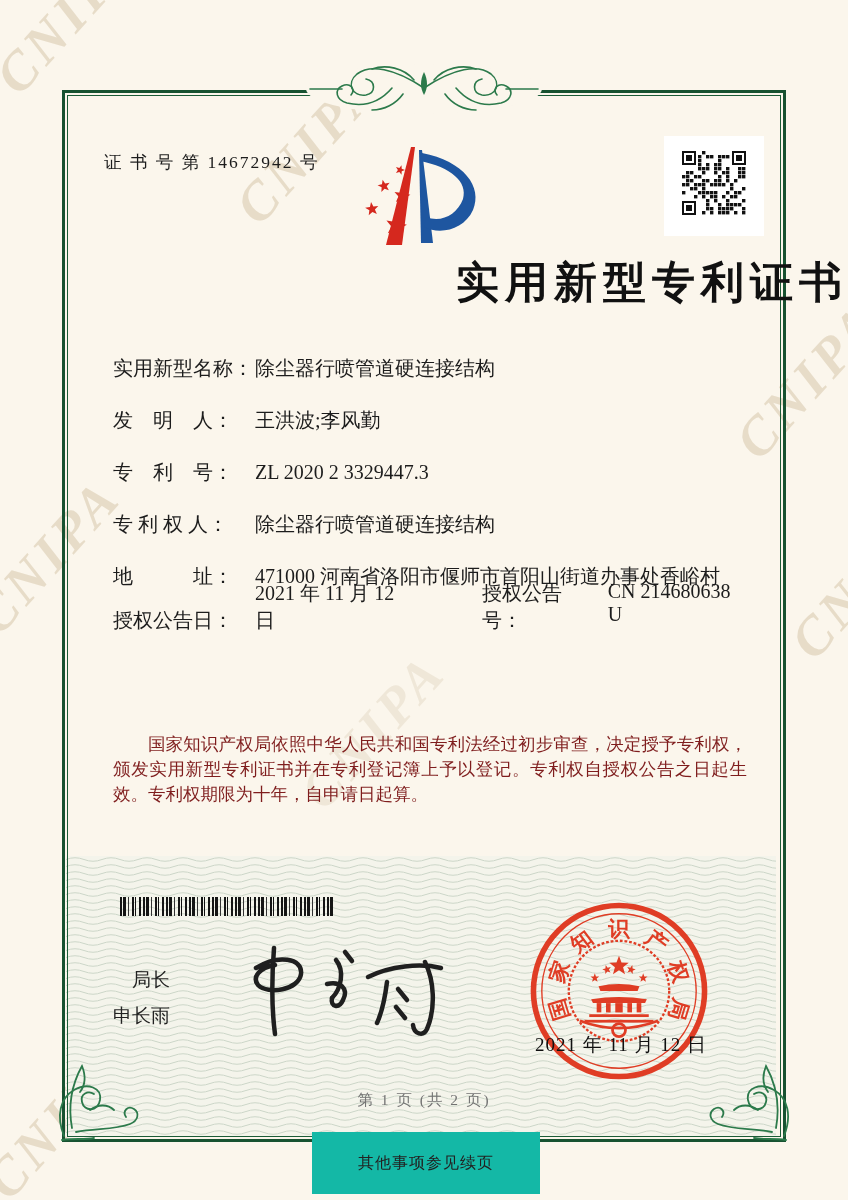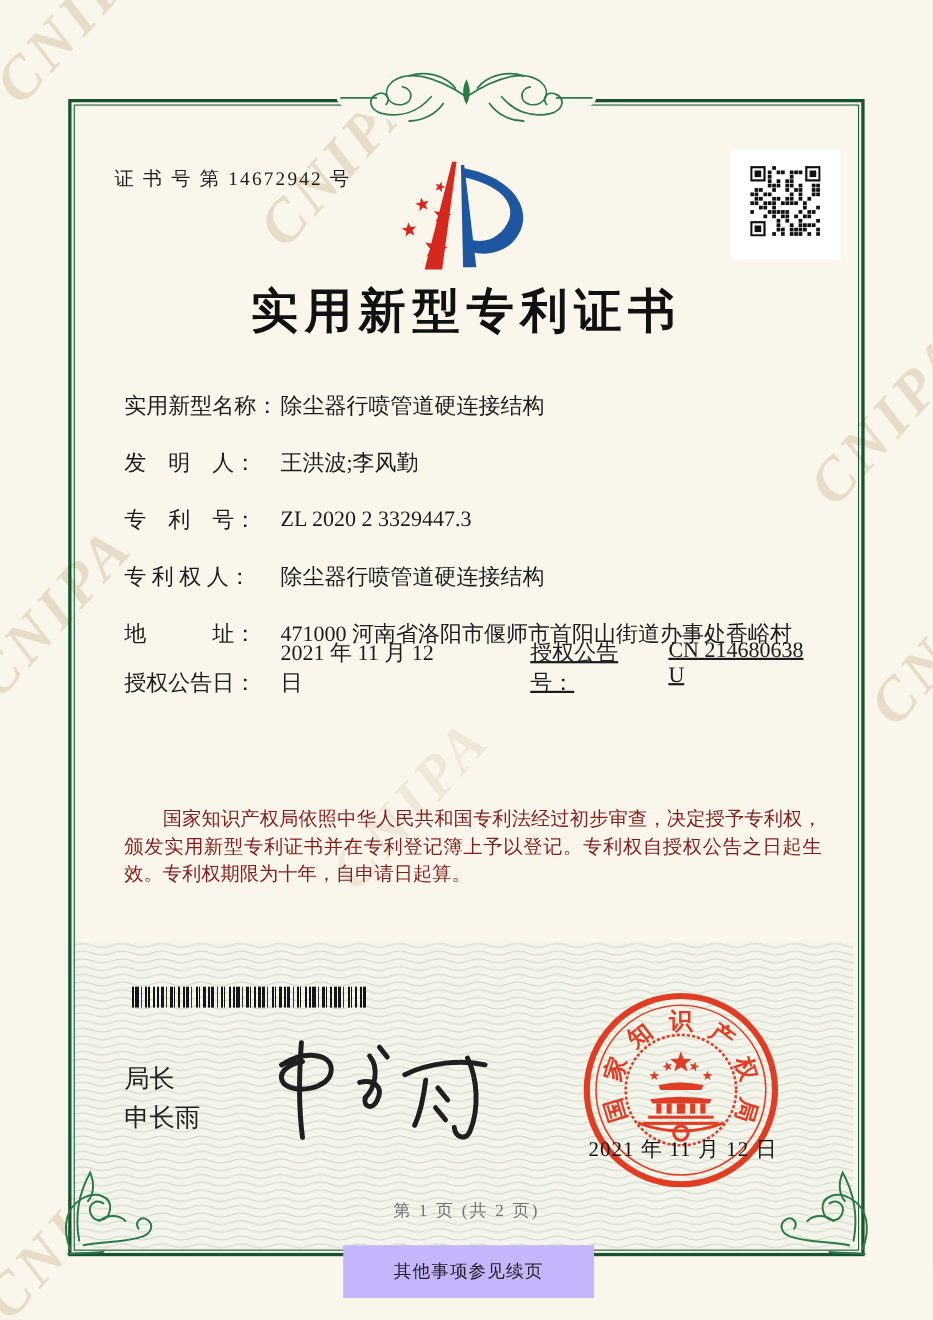--- a/index.html
+++ b/index.html
@@ -19,51 +19,51 @@
   
   .ornament-top{position:absolute;left:272px;top:58px;width:304px;height:58px;z-index:4;}
   .corner{position:absolute;width:96px;height:92px;z-index:4;}
   .corner.left{left:50px;top:1052px;}
   .corner.right{left:702px;top:1052px;transform:scaleX(-1);}
   
   .cert-no{position:absolute;left:104px;top:150px;font-size:17.5px;letter-spacing:2px;z-index:5;}
   .logo{position:absolute;left:336px;top:140px;width:190px;height:117px;z-index:5;}
   .qr-box{position:absolute;left:664px;top:136px;width:100px;height:100px;background:#ffffff;z-index:5;}
   .qr-box svg{position:absolute;left:18px;top:15px;}
-  .title{position:absolute;left:0;top:254px;width:100%;text-align:center;font-size:43px;
+  .title{position:absolute;left:0;top:254px;width:100%;text-align:right;font-size:43px;
       font-weight:600;letter-spacing:6px;color:#111;z-index:5;}
   
   .fields{position:absolute;left:113px;top:342px;width:634px;font-size:20px;z-index:5;}
   .frow{height:52px;display:flex;align-items:center;}
   .frow .lbl{display:inline-block;width:142px;flex:0 0 142px;}
   .frow.grant{height:40px;margin-top:-8px;align-items:flex-end;}
-  .grant-right{margin-left:66px;display:flex;text-decoration:underline;}
+  .grant-right{margin-left:66px;display:flex;}
   .grant-right .lbl2{margin-right:8px;}
   
   .body-text{position:absolute;left:113px;top:720px;width:634px;font-size:17.5px;line-height:25px;
       text-align:justify;color:#7f1d1d;z-index:5;margin-top:12px;}
   .body-text p{margin:0 0 2px 0;text-indent:2em;}
   
   .barcode{position:absolute;left:120px;top:897px;width:215px;height:19px;z-index:5;
       background:repeating-linear-gradient(90deg,
         #151515 0 2px,transparent 2px 3px,#151515 3px 6px,transparent 6px 8px,
         #333 8px 9px,transparent 9px 12px,#151515 12px 14px,transparent 14px 15px,
         #111 15px 16px,transparent 16px 19px,#151515 19px 21px,transparent 21px 23px);}
   
   .signer{position:absolute;left:113px;top:962px;font-family:"Liberation Sans","DejaVu Sans",sans-serif;
-      font-size:23px;line-height:36px;color:#222;z-index:5;}
+      font-size:19px;line-height:36px;color:#222;z-index:5;text-align:right;}
   .signature{position:absolute;left:228px;top:932px;width:230px;height:115px;z-index:5;}
   
   .seal{position:absolute;left:526px;top:898px;width:186px;height:186px;z-index:5;opacity:.95;}
   .seal-date{position:absolute;left:523px;top:1032px;width:196px;text-align:center;font-size:19px;
       color:#101010;letter-spacing:1px;z-index:6;}
   
   .page-footer{position:absolute;left:0;top:1090px;width:100%;text-align:center;font-size:15.5px;
       letter-spacing:2px;color:#737373;z-index:5;}
-  .note-box{position:absolute;left:312px;top:1132px;width:228px;height:48px;background:#c4b5fd;
+  .note-box{position:absolute;left:312px;top:1132px;width:228px;height:62px;background:#14b8a6;
       z-index:5;display:flex;align-items:center;justify-content:center;font-size:16px;color:#222;
       letter-spacing:1px;}
   svg{display:block;}
 </style>
 </head>
 <body>
 
 <div class="page">
 
   <span class="wm" style="left:-25px;top:-15px;">CNIPA</span>

